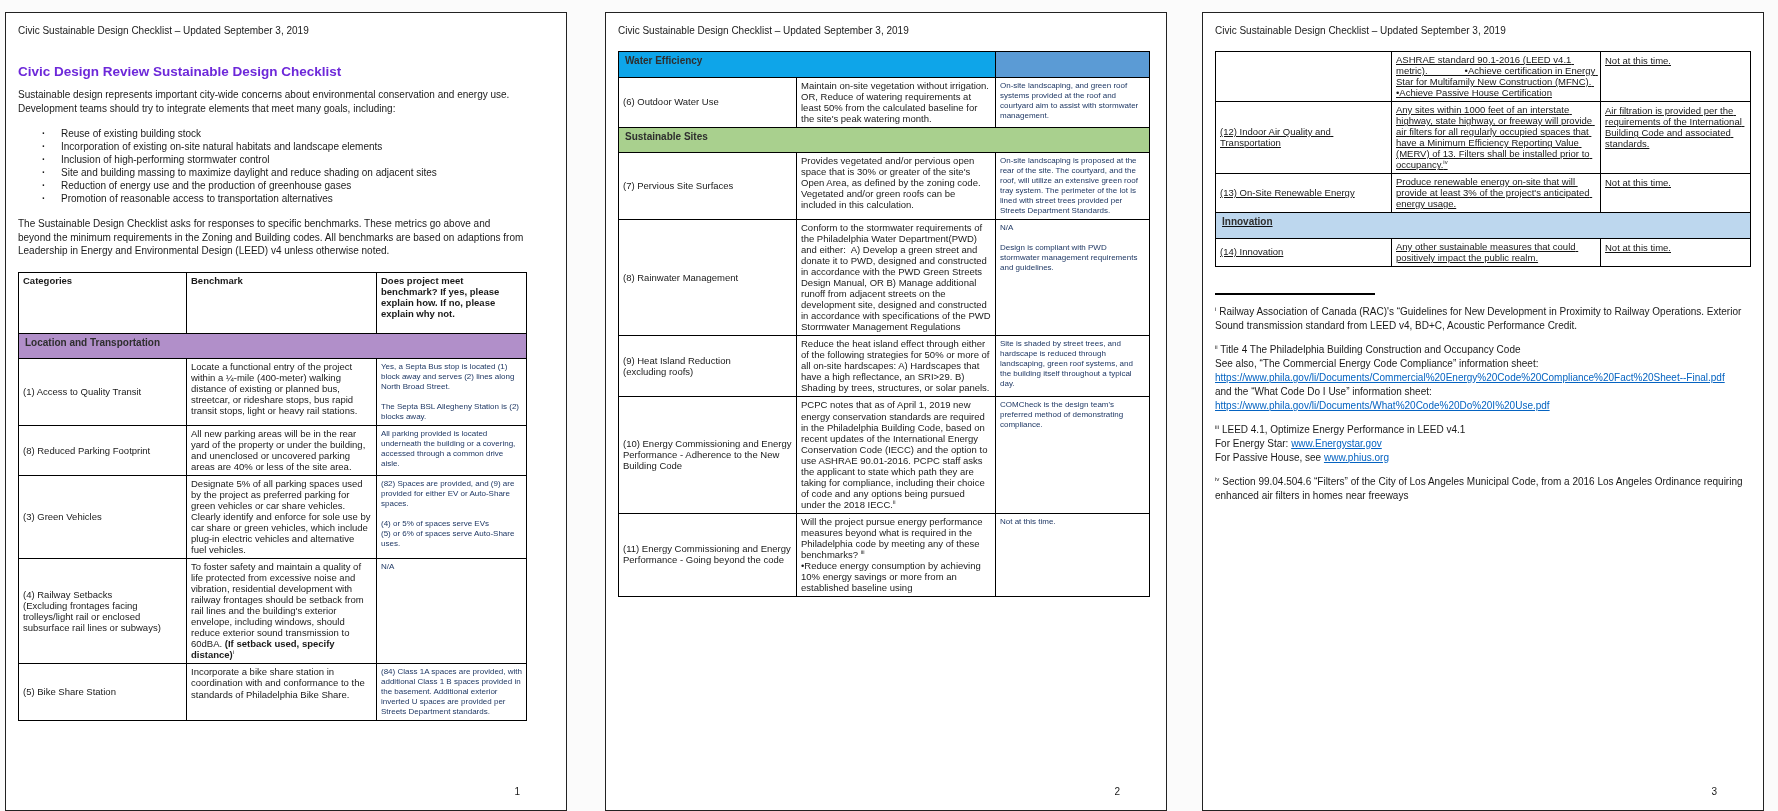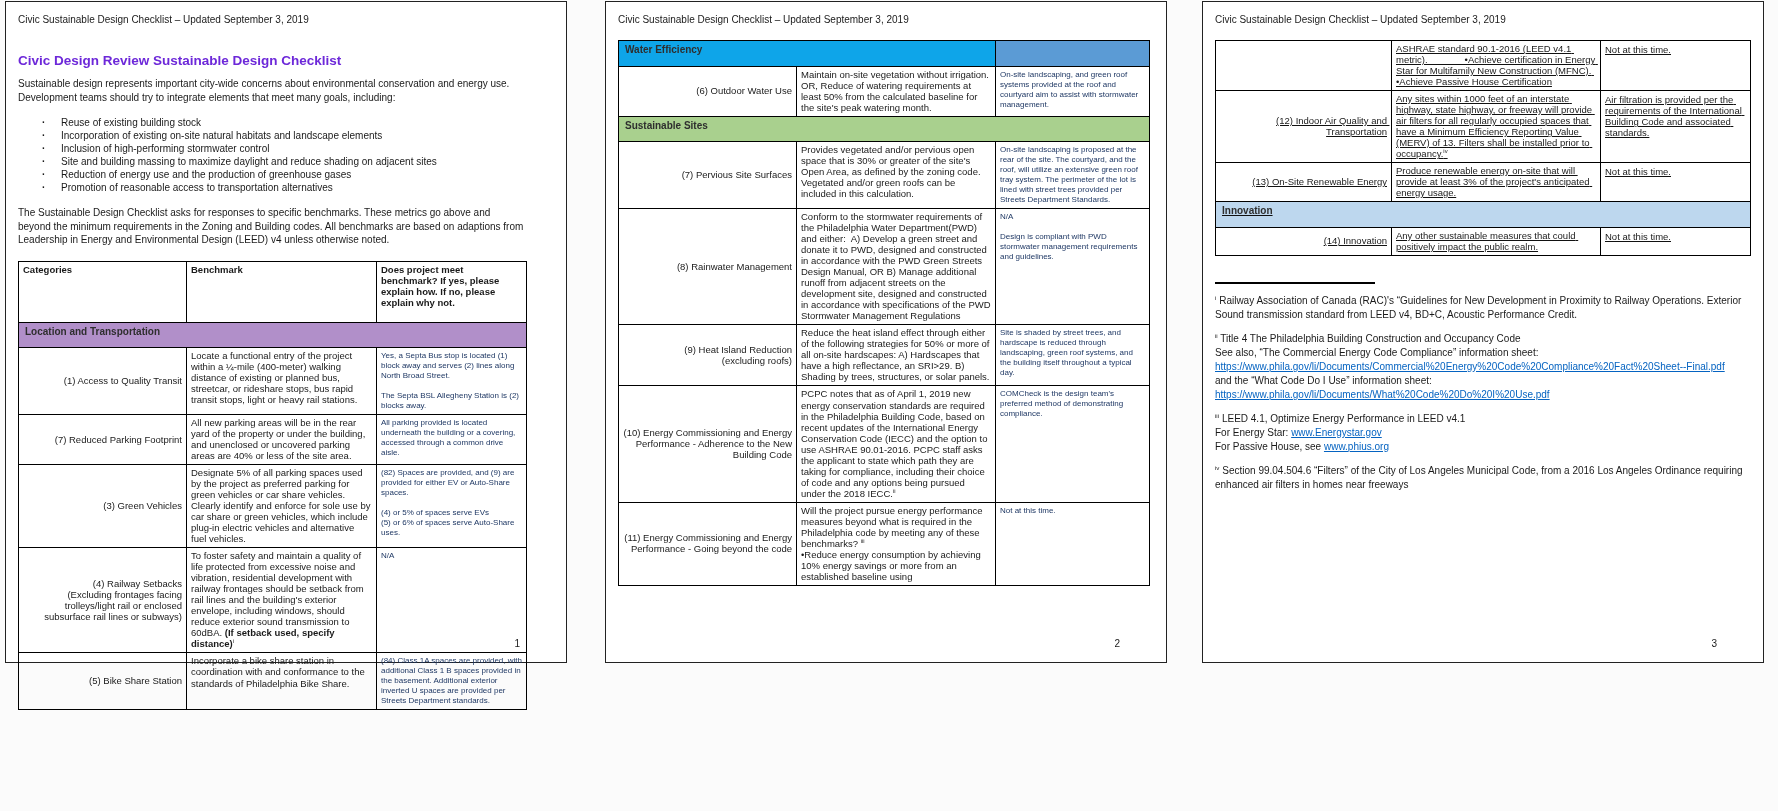--- a/index.html
+++ b/index.html
@@ -4,41 +4,41 @@
 <style>
   html,body{margin:0;padding:0;}
   body{
     width:1778px;height:811px;position:relative;
     background:#fbfbfb;
     font-family:"Liberation Sans",sans-serif;
     color:#111;
     overflow:hidden;
   }
   .page{
-    position:absolute;top:1px;height:662px;width:562px;
+    position:absolute;top:12px;height:799px;width:562px;
     background:#ffffff;border:1.5px solid #222;box-sizing:border-box;
     padding:11px 12px 0 12px;
   }
   #p1{left:5px;}
   #p2{left:605px;}
   #p3{left:1202px;}
   .hdr{font-size:10px;line-height:1.3;color:#1a1a1a;}
   .doc-title{font-size:13.5px;font-weight:bold;margin-top:27px;color:#6d28d9;}
   .para{font-size:10px;line-height:1.35;margin-top:9px;width:506px;color:#1a1a1a;}
   .bullets{margin:12px 0 12px 0;}
   .bullet{position:relative;padding-left:43px;font-size:10px;line-height:1.3;color:#1a1a1a;}
   .bullet::before{content:"\00B7";position:absolute;left:24px;top:0;font-weight:bold;}
   table.doc-table{border-collapse:collapse;table-layout:fixed;margin-top:14px;}
   .t1{width:508px;}
   .t2{width:531px;margin-top:24px;}
   .t3{width:535px;margin-top:24px;text-decoration:underline;}
   td,th{border:1.5px solid #000;vertical-align:top;padding:2px 4px 3px 4px;
         font-size:9.5px;line-height:1.16;color:#1a1a1a;}
   th{text-align:left;font-weight:bold;padding-bottom:14px;}
-  td.cat{vertical-align:middle;white-space:pre-wrap;text-align:right;}
+  td.cat{vertical-align:middle;white-space:pre-wrap;}
   td.bench{white-space:pre-wrap;}
   td.resp{white-space:pre-wrap;font-size:8px;line-height:1.25;color:#1f3864;padding-top:3px;}
   #p3 td.resp{font-size:9.5px;line-height:1.16;color:#1a1a1a;}
   td.section-cell{font-weight:bold;font-size:10px;color:#2e2e2e;padding:3px 4px 10px 6px;vertical-align:top;}
   sup{font-size:0.62em;line-height:0;}
   .pagenum{position:absolute;bottom:13px;right:46px;font-size:10px;color:#1a1a1a;}
   .fnsep{width:160px;border-top:2px solid #000;margin:26px 0 4px 0;}
   .footnote{font-size:10px;line-height:1.4;margin-top:10px;width:532px;white-space:pre-wrap;color:#1a1a1a;}
   .link{color:#0563c1;text-decoration:underline;word-break:break-all;cursor:pointer;}
 </style>
@@ -74,21 +74,21 @@
           <td class="section-cell" colspan="3" style="background: rgb(177, 143, 201);">Location and Transportation</td>
         </tr>
         <tr>
           <td class="cat">(1) Access to Quality Transit</td>
           <td class="bench"><span>Locate a functional entry of the project within a ¼-mile (400-meter) walking distance of existing or planned bus, streetcar, or rideshare stops, bus rapid transit stops, light or heavy rail stations.</span></td>
           <td class="resp">Yes, a Septa Bus stop is located (1) block away and serves (2) lines along North Broad Street.
 
 The Septa BSL Allegheny Station is (2) blocks away.</td>
         </tr>
         <tr>
-          <td class="cat">(7) Reduced Parking Footprint</td>
+          <td class="cat">(8) Reduced Parking Footprint</td>
           <td class="bench"><span>All new parking areas will be in the rear yard of the property or under the building, and unenclosed or uncovered parking areas are 40% or less of the site area.</span></td>
           <td class="resp">All parking provided is located underneath the building or a covering, accessed through a common drive aisle.</td>
         </tr>
         <tr>
           <td class="cat">(3) Green Vehicles</td>
           <td class="bench"><span>Designate 5% of all parking spaces used by the project as preferred parking for green vehicles or car share vehicles. Clearly identify and enforce for sole use by car share or green vehicles, which include plug-in electric vehicles and alternative fuel vehicles.</span></td>
           <td class="resp">(82) Spaces are provided, and (9) are provided for either EV or Auto-Share spaces.
 
 (4) or 5% of spaces serve EVs
 (5) or 6% of spaces serve Auto-Share uses.</td>

